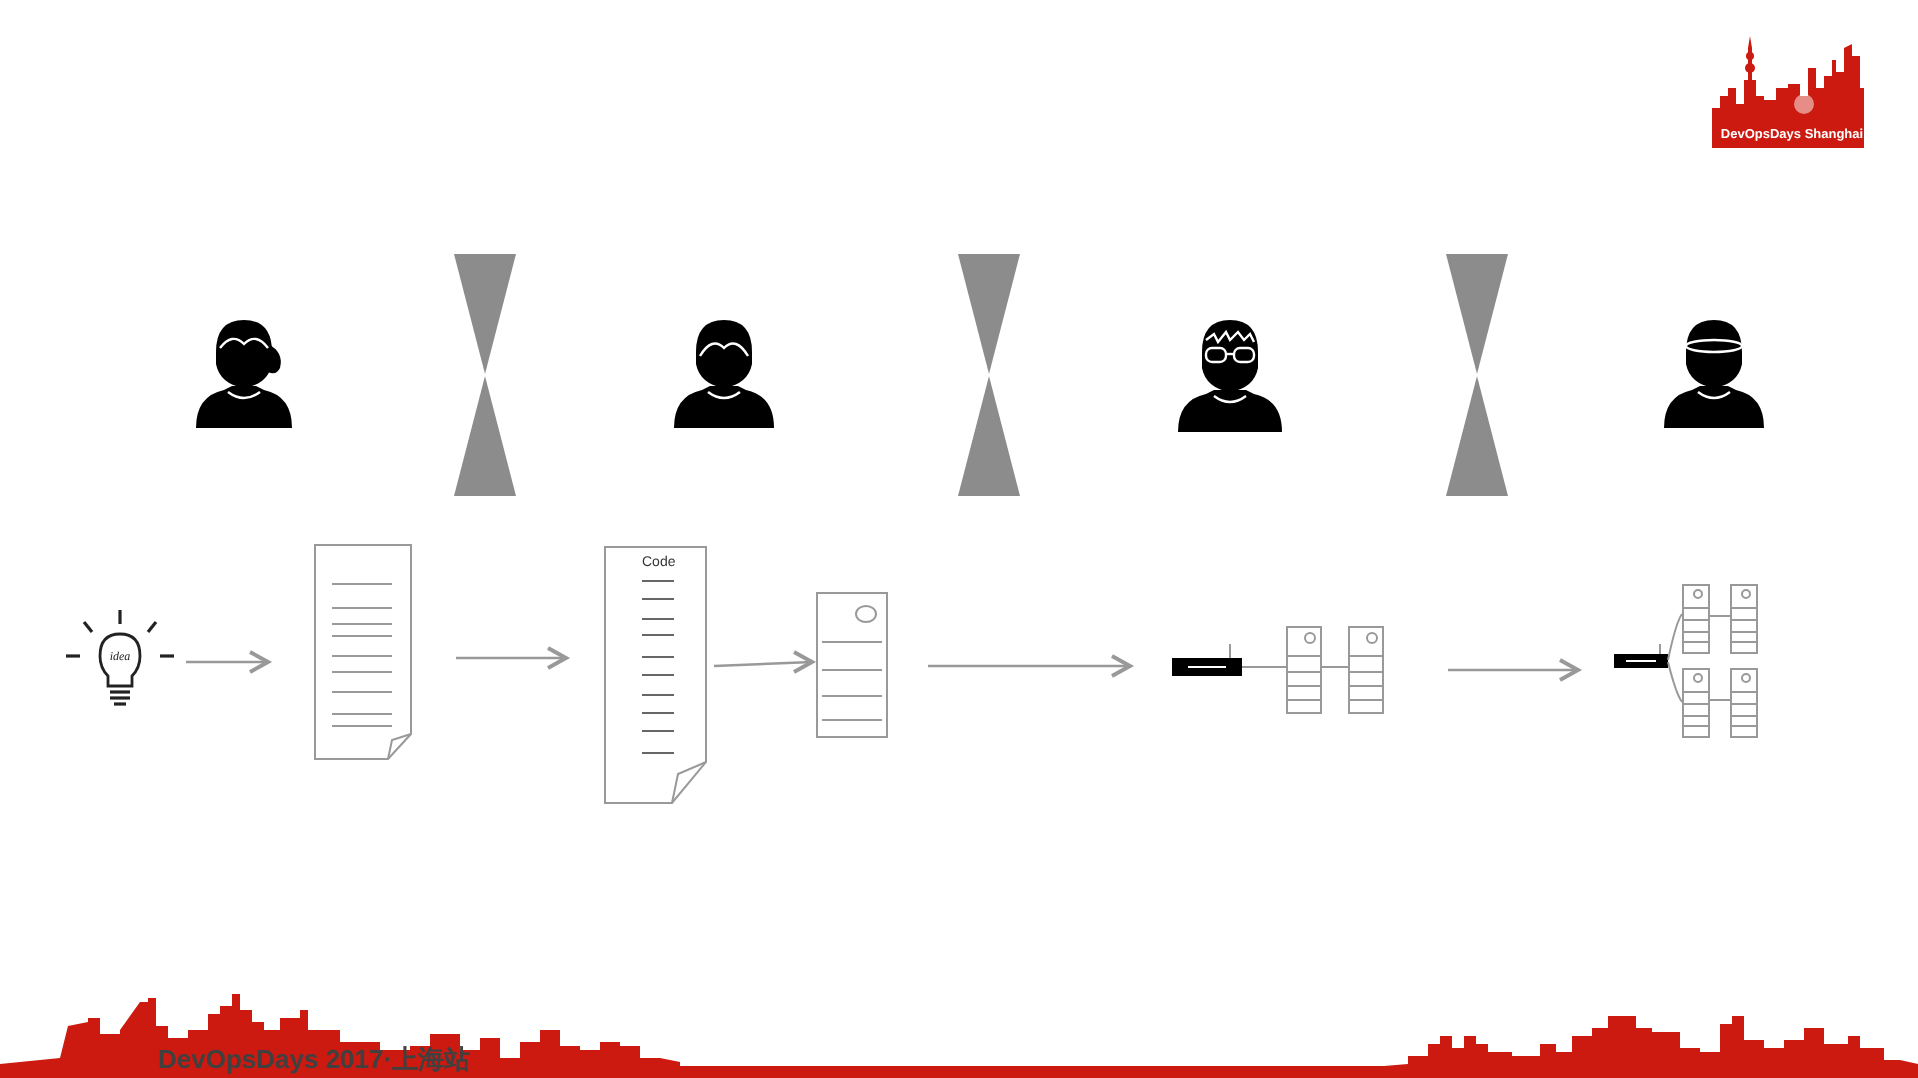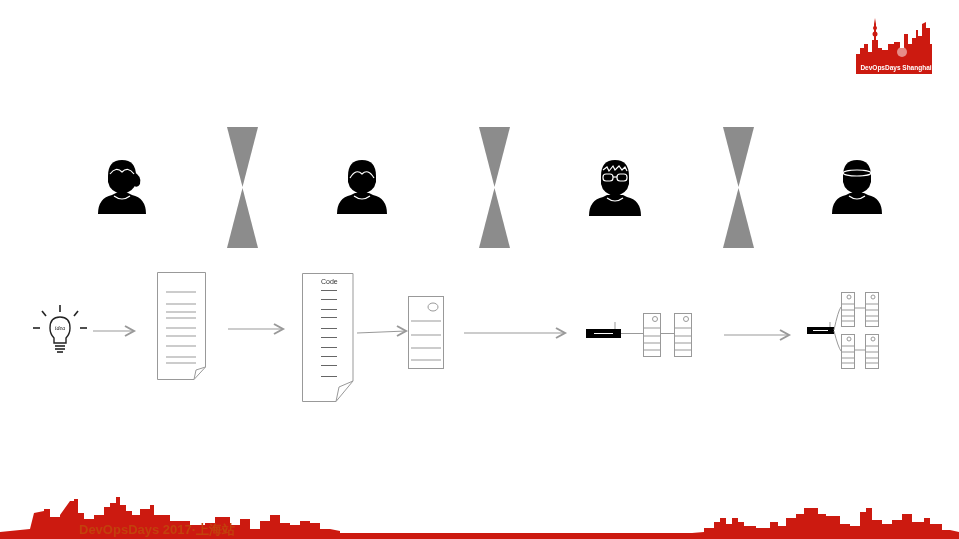--- a/index.html
+++ b/index.html
@@ -1,19 +1,19 @@
 <!DOCTYPE html>
 <html><head>
 <meta charset="utf-8">
 <style>
   html, body { margin: 0; padding: 0; }
   body { width: 959px; height: 539px; position: relative; background: #ffffff; overflow: hidden; font-family: "Liberation Sans", sans-serif; }
   .abs { position: absolute; }
   svg { display: block; overflow: visible; }
-  .footer-text { position: absolute; left: 79px; top: 521px; color: #c2410c; font-size: 13px; font-weight: bold; white-space: nowrap; letter-spacing: 0; }
+  .footer-text { position: absolute; left: 79px; top: 521px; color: #404040; font-size: 13px; font-weight: bold; white-space: nowrap; letter-spacing: 0; }
   .logo-text { position: absolute; left: 858px; top: 64px; width: 76px; text-align: center; color: #ffffff; font-size: 6.5px; font-weight: bold; white-space: nowrap; }
   .code-label { position: absolute; left: 321px; top: 278px; font-size: 7px; color: #333; }
 </style>
 </head>
 <body>
 
 <div class="abs" style="left:852px;top:14px;width:84px;height:60px;">
   <svg width="84" height="60" viewBox="0 0 84 60">
     <path fill="#cc1a10" d="M4 60 L4 40 L8 40 L8 34 L12 34 L12 30 L16 30 L16 38 L20 38 L20 26 L22 26 L22 10 L23 4 L24 10 L24 26 L26 26 L26 34 L30 34 L30 36 L36 36 L36 30 L42 30 L42 28 L48 28 L48 34 L52 34 L52 20 L56 20 L56 30 L60 30 L60 24 L64 24 L64 16 L66 16 L66 22 L70 22 L70 10 L74 8 L74 14 L78 14 L78 30 L80 30 L80 60 Z"></path>
     <circle cx="23" cy="20" r="2.5" fill="#cc1a10"></circle>

